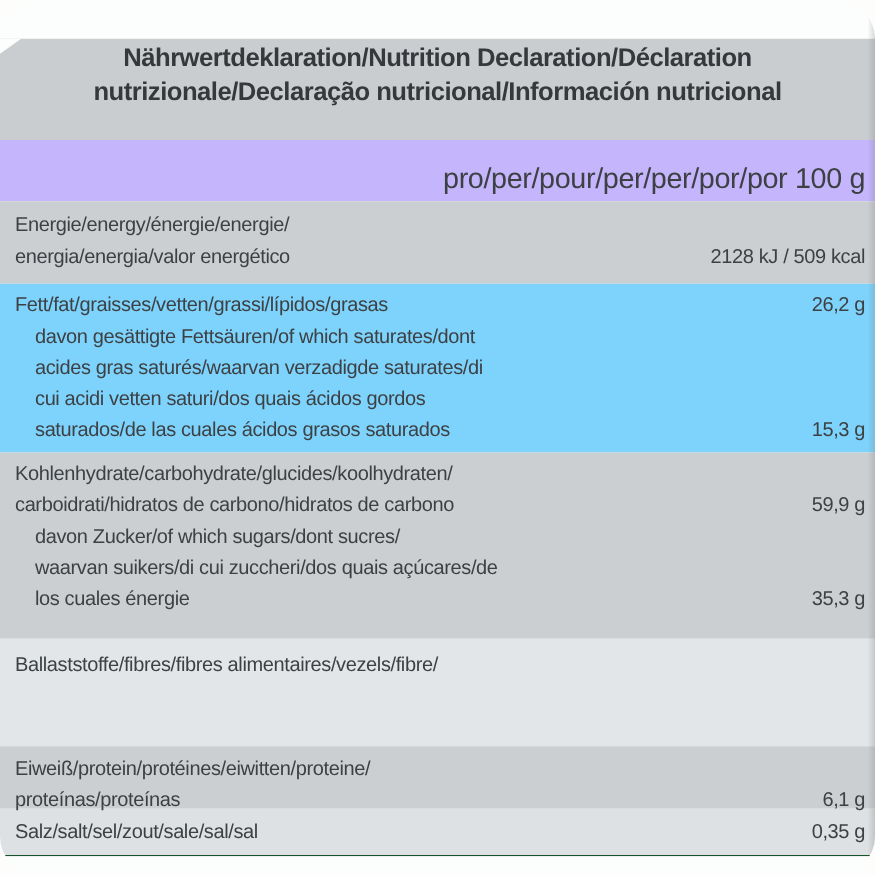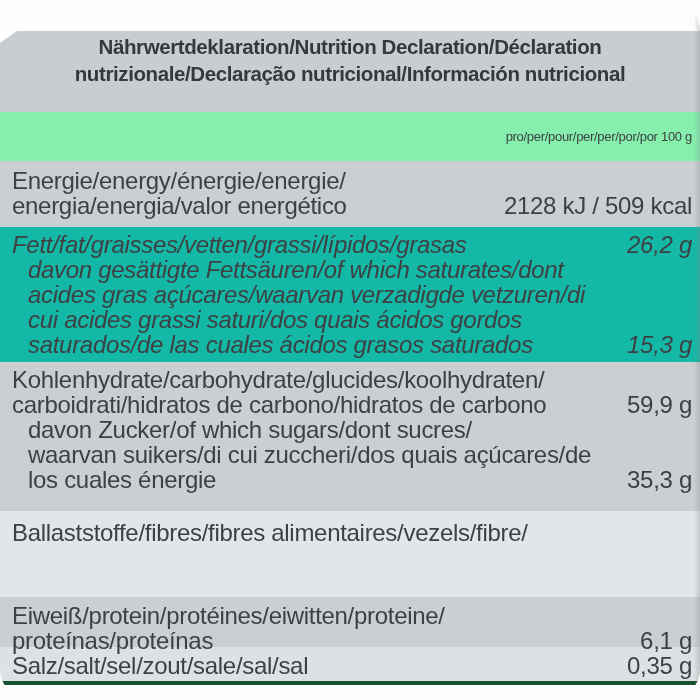--- a/index.html
+++ b/index.html
@@ -28,45 +28,45 @@
     text-align: center;
     font-weight: bold;
     font-size: 20.5px;
     line-height: 26.5px;
     letter-spacing: -0.4px;
     color: #35393c;
     padding-top: 3px;
   }
   .band-per {
     height: 49px;
-    background: #86efac;
+    background: #c4b5fd;
     text-align: right;
-    font-size: 13px;
+    font-size: 23px;
     letter-spacing: -0.3px;
     padding: 17px 8px 0 0;
   }
 
   .shade-medium  { background: #cbcfd2; }
-  .shade-light   { background: #14b8a6; font-style: italic; }
+  .shade-light   { background: #7dd3fc; }
   .shade-lighter { background: #e2e6e8; }
-  .shade-salz    { background: #dde1e3; border-bottom: 4px solid #14532d; }
+  .shade-salz    { background: #dde1e3; border-bottom: 1px solid #14532d; }
 
   .row-energy  { height: 66px;  padding-top: 7px; }
   .row-fat     { height: 135px; padding-top: 5px; }
   .row-carb    { height: 149px; padding-top: 5px; }
   .row-fibre   { height: 86px;  padding-top: 9px; }
   .row-protein { height: 50px;  padding-top: 6px; }
   .row-salt    { height: 38px;  padding-top: 6px; }
 
   .line {
     display: flex;
     align-items: center;
     padding-left: 12px;
     padding-right: 8px;
-    font-size: 24px;
+    font-size: 16px;
     line-height: 25px;
     letter-spacing: -0.3px;
     white-space: nowrap;
   }
   .line.indent { padding-left: 28px; }
   .val { margin-left: auto; padding-left: 10px; }
 
   .notch {
     position: absolute;
     left: 0; top: 31px;
@@ -120,24 +120,24 @@
 
   <div class="band shade-light row-fat">
     <div class="line">
       <span>Fett/fat/graisses/vetten/grassi/lípidos/grasas</span>
       <span class="val">26,2 g</span>
     </div>
     <div class="line indent">
       <span>davon gesättigte Fettsäuren/of which saturates/dont</span>
     </div>
     <div class="line indent">
-      <span>acides gras açúcares/waarvan verzadigde vetzuren/di</span>
+      <span>acides gras saturés/waarvan verzadigde saturates/di</span>
     </div>
     <div class="line indent">
-      <span>cui acides grassi saturi/dos quais ácidos gordos</span>
+      <span>cui acidi vetten saturi/dos quais ácidos gordos</span>
     </div>
     <div class="line indent">
       <span>saturados/de las cuales ácidos grasos saturados</span>
       <span class="val">15,3 g</span>
     </div>
   </div>
 
   <div class="band shade-medium row-carb">
     <div class="line">
       <span>Kohlenhydrate/carbohydrate/glucides/koolhydraten/</span>

